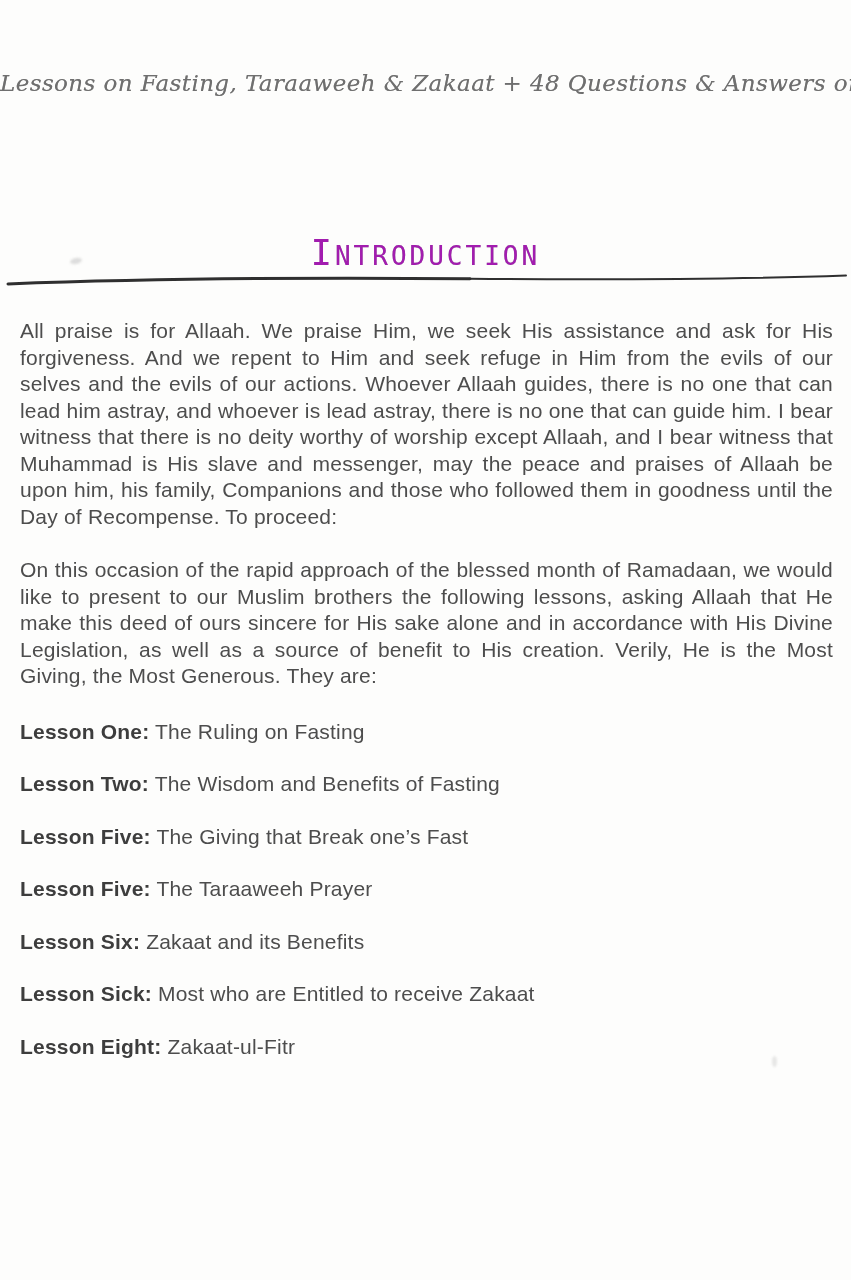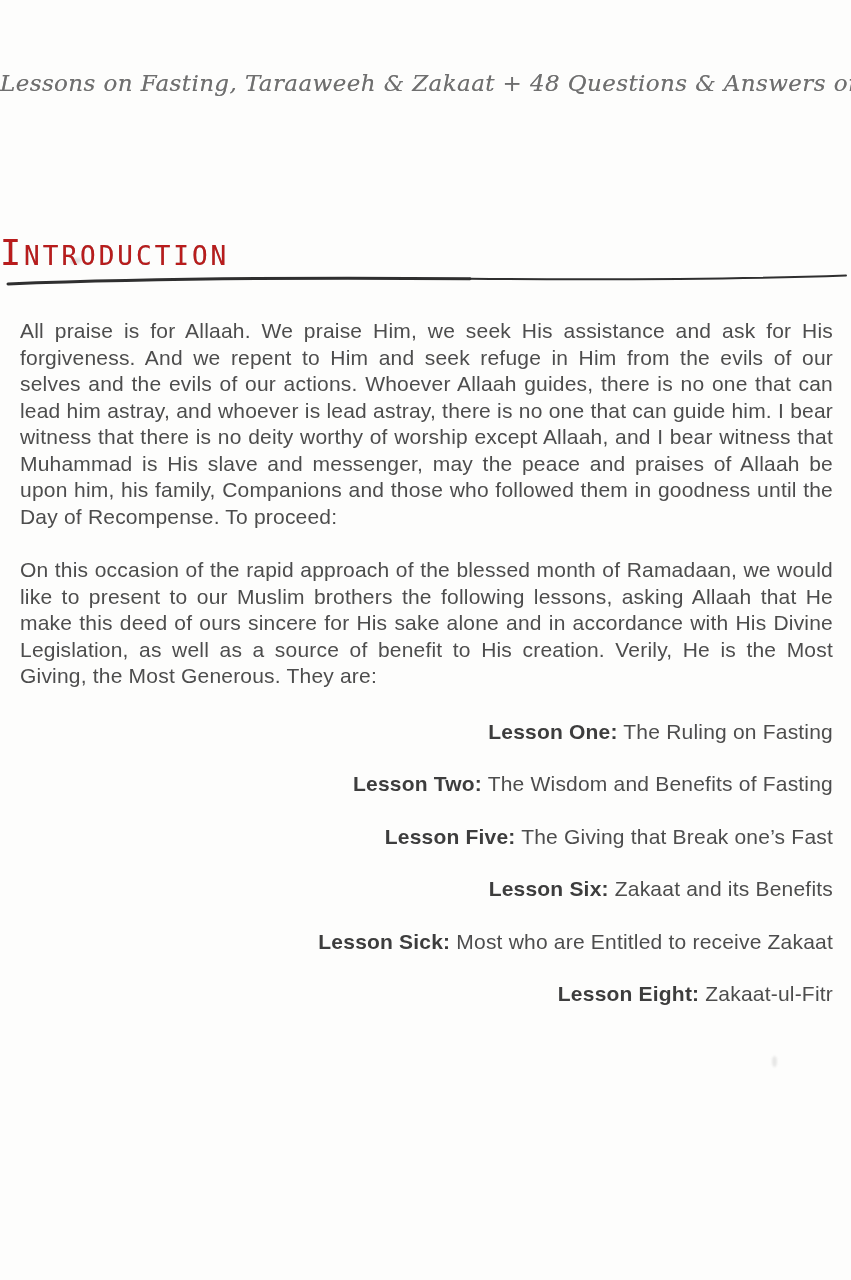--- a/index.html
+++ b/index.html
@@ -28,21 +28,22 @@
     letter-spacing: 0.4px;
     color: #6f6f6f;
     white-space: nowrap;
     text-shadow: 0 0 0.6px rgba(90,90,90,0.55);
   }
   .page-title {
     position: absolute;
     top: 236px;
     left: 0;
     right: 0;
-    color: #b91c1c;
+    text-align: center;
+    color: #a21caf;
     font-family: "DejaVu Sans Mono", monospace;
     letter-spacing: 3px;
     line-height: 1;
     text-shadow: 0 0 0.5px rgba(80,80,80,0.5);
   }
   .page-title .initial {
     font-size: 35px;
   }
   .page-title .rest {
     font-size: 26px;
@@ -68,21 +69,20 @@
     margin: 0 0 27px 0;
     text-align: justify;
   }
   .content p.second {
     margin-bottom: 29px;
   }
   .lesson-row {
     margin-bottom: 26px;
     line-height: 26.5px;
     white-space: nowrap;
-    text-align: right;
   }
   .lesson-label {
     font-weight: 700;
     color: #3d3d3d;
   }
   .lesson-title {
     color: #4d4d4d;
   }
   .smudge {
     position: absolute;
@@ -129,20 +129,24 @@
         <span class="lesson-label">Lesson Two:</span>
         <span class="lesson-title">The Wisdom and Benefits of Fasting</span>
       </div>
 
 
       <div class="lesson-row">
         <span class="lesson-label">Lesson Five:</span>
         <span class="lesson-title">The Giving that Break one’s Fast</span>
       </div>
 
+      <div class="lesson-row">
+        <span class="lesson-label">Lesson Five:</span>
+        <span class="lesson-title">The Taraaweeh Prayer</span>
+      </div>
 
       <div class="lesson-row">
         <span class="lesson-label">Lesson Six:</span>
         <span class="lesson-title">Zakaat and its Benefits</span>
       </div>
 
       <div class="lesson-row">
         <span class="lesson-label">Lesson Sick:</span>
         <span class="lesson-title">Most who are Entitled to receive Zakaat</span>
       </div>

